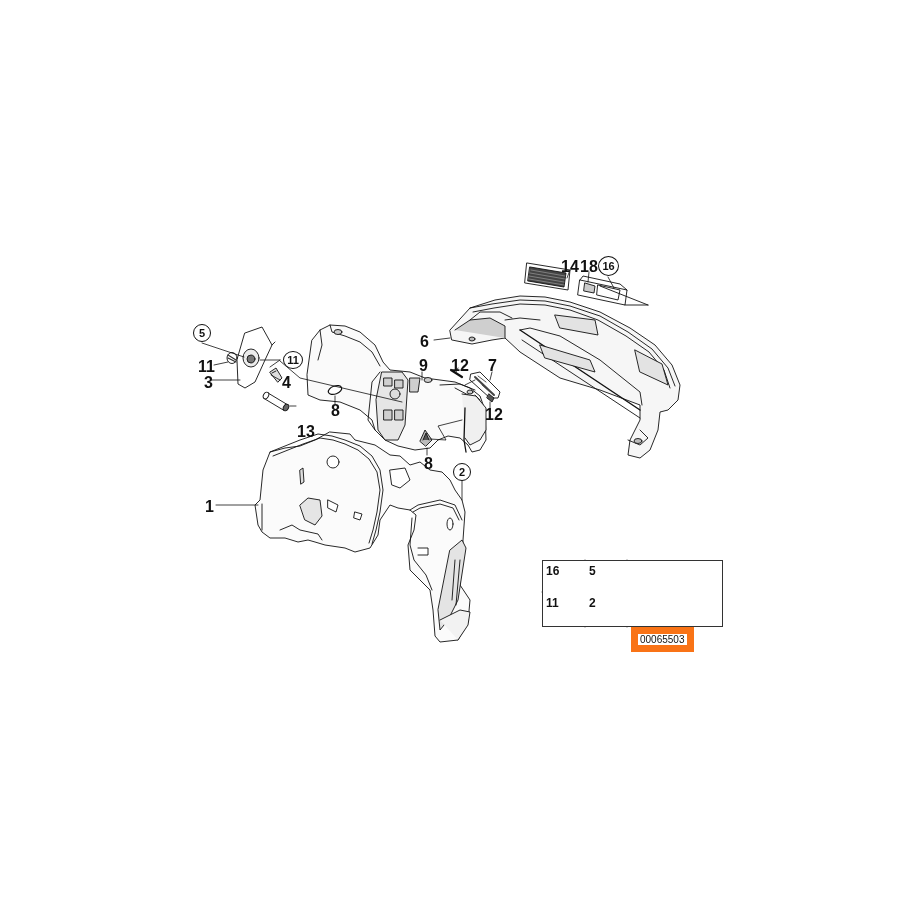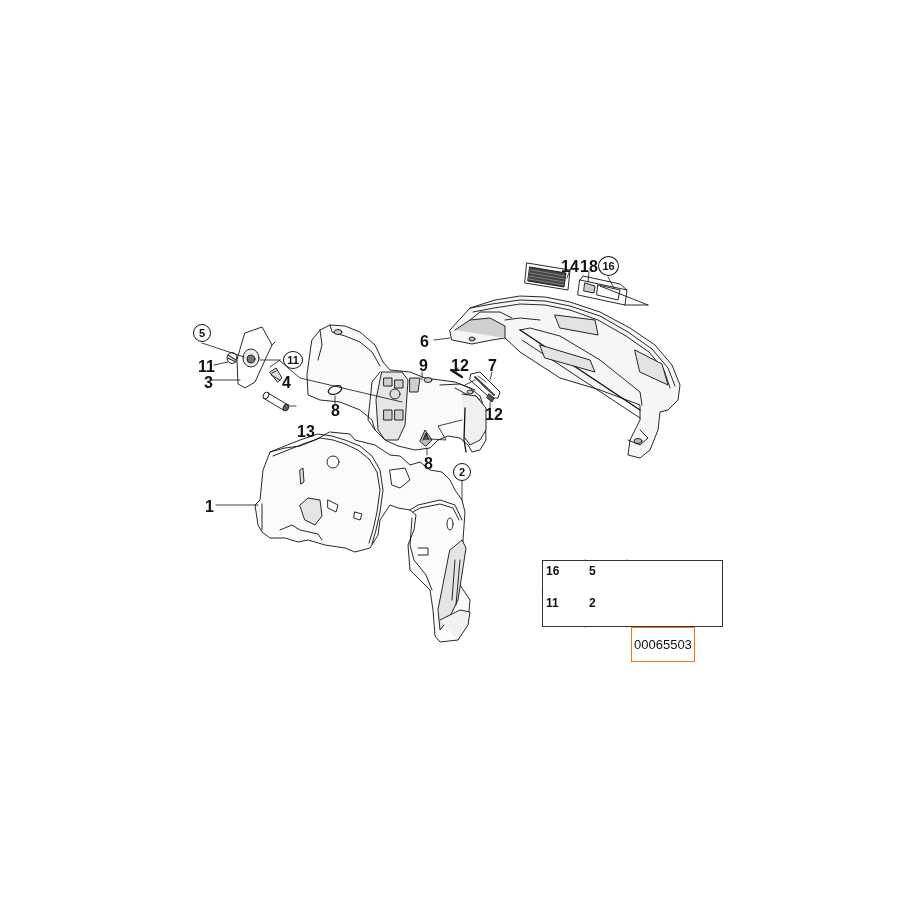--- a/index.html
+++ b/index.html
@@ -3,21 +3,21 @@
 <meta charset="utf-8">
 <style>
   html, body { margin:0; padding:0; background:#ffffff; }
   body { width:900px; height:900px; position:relative; overflow:hidden; font-family:"Liberation Sans", sans-serif; }
   .canvas { position:absolute; left:0; top:0; width:900px; height:900px; }
   .lbl { position:absolute; font-family:"Liberation Sans", sans-serif; font-size:16px; font-weight:bold; color:#111; line-height:1; }
   .circ { position:absolute; width:18px; height:18px; border:1.3px solid #111; border-radius:50%; box-sizing:border-box; display:flex; align-items:center; justify-content:center; font-family:"Liberation Sans", sans-serif; font-size:11px; font-weight:bold; color:#111; background:#fff; }
   .legend { position:absolute; left:542px; top:560px; width:181px; height:67px; border:1px solid #333; box-sizing:border-box; background:#fff; }
   .cell { position:absolute; box-sizing:border-box; }
   .cell-num { position:absolute; left:3px; top:3px; font-family:"Liberation Sans", sans-serif; font-size:12px; font-weight:bold; color:#111; }
-  .refno { position:absolute; left:631px; top:627px; border:1px solid #f97316; padding:11px 2px; font-family:"Liberation Sans", sans-serif; font-size:13px; color:#111; background:#fff; height:11px; line-height:11px; }
+  .refno { position:absolute; left:631px; top:627px; border:7px solid #f97316; padding:0 2px; font-family:"Liberation Sans", sans-serif; font-size:10px; color:#111; background:#fff; height:11px; line-height:11px; }
 </style>
 </head>
 <body>
 
 <div class="canvas">
 <svg width="900" height="900" viewBox="0 0 900 900" xmlns="http://www.w3.org/2000/svg" style="position:absolute;left:0;top:0;">
   <g fill="none" stroke="#111" stroke-width="0.9" stroke-linejoin="round" stroke-linecap="round">
 
     <g>
       <path d="M450 330 L470 308 L495 300 L520 296 L545 297 L570 302 L600 312 L630 328 L655 345 L672 365 L680 385 L678 400 L668 410 L660 412 L658 430 L650 450 L640 458 L628 455 L630 440 L635 430 L640 420 L640 405 L600 390 L560 378 L520 352 L505 338 L492 340 L472 344 L452 340 Z" fill="#f6f6f6"></path>

